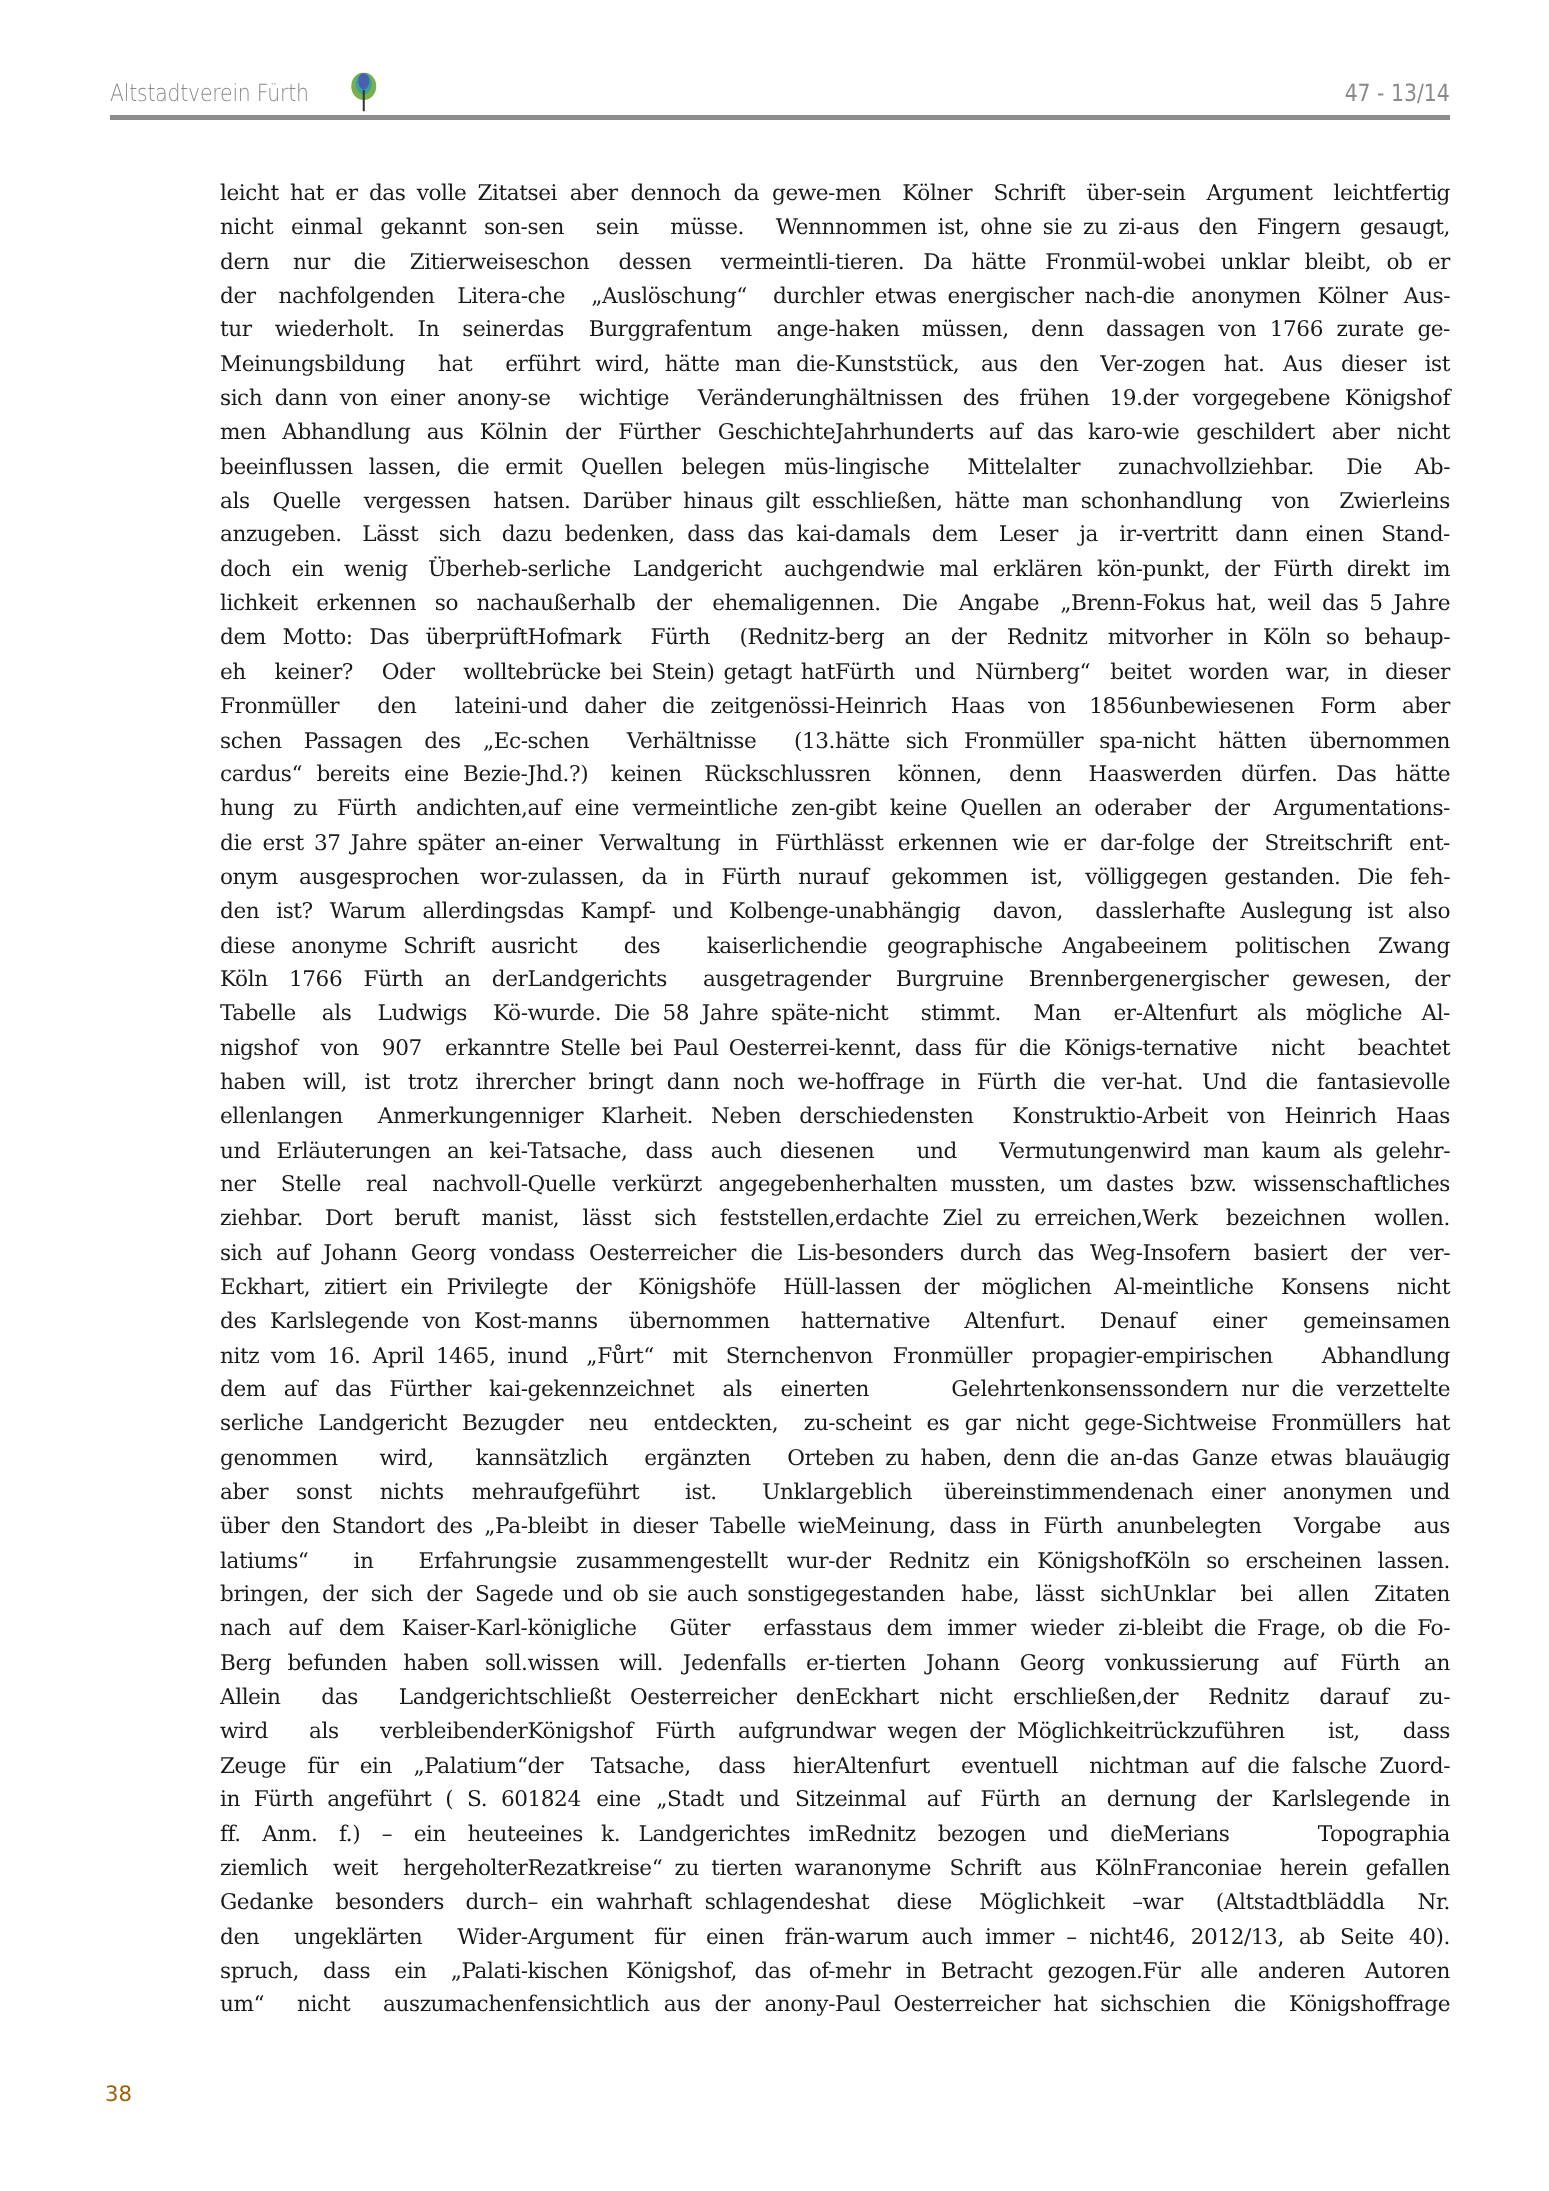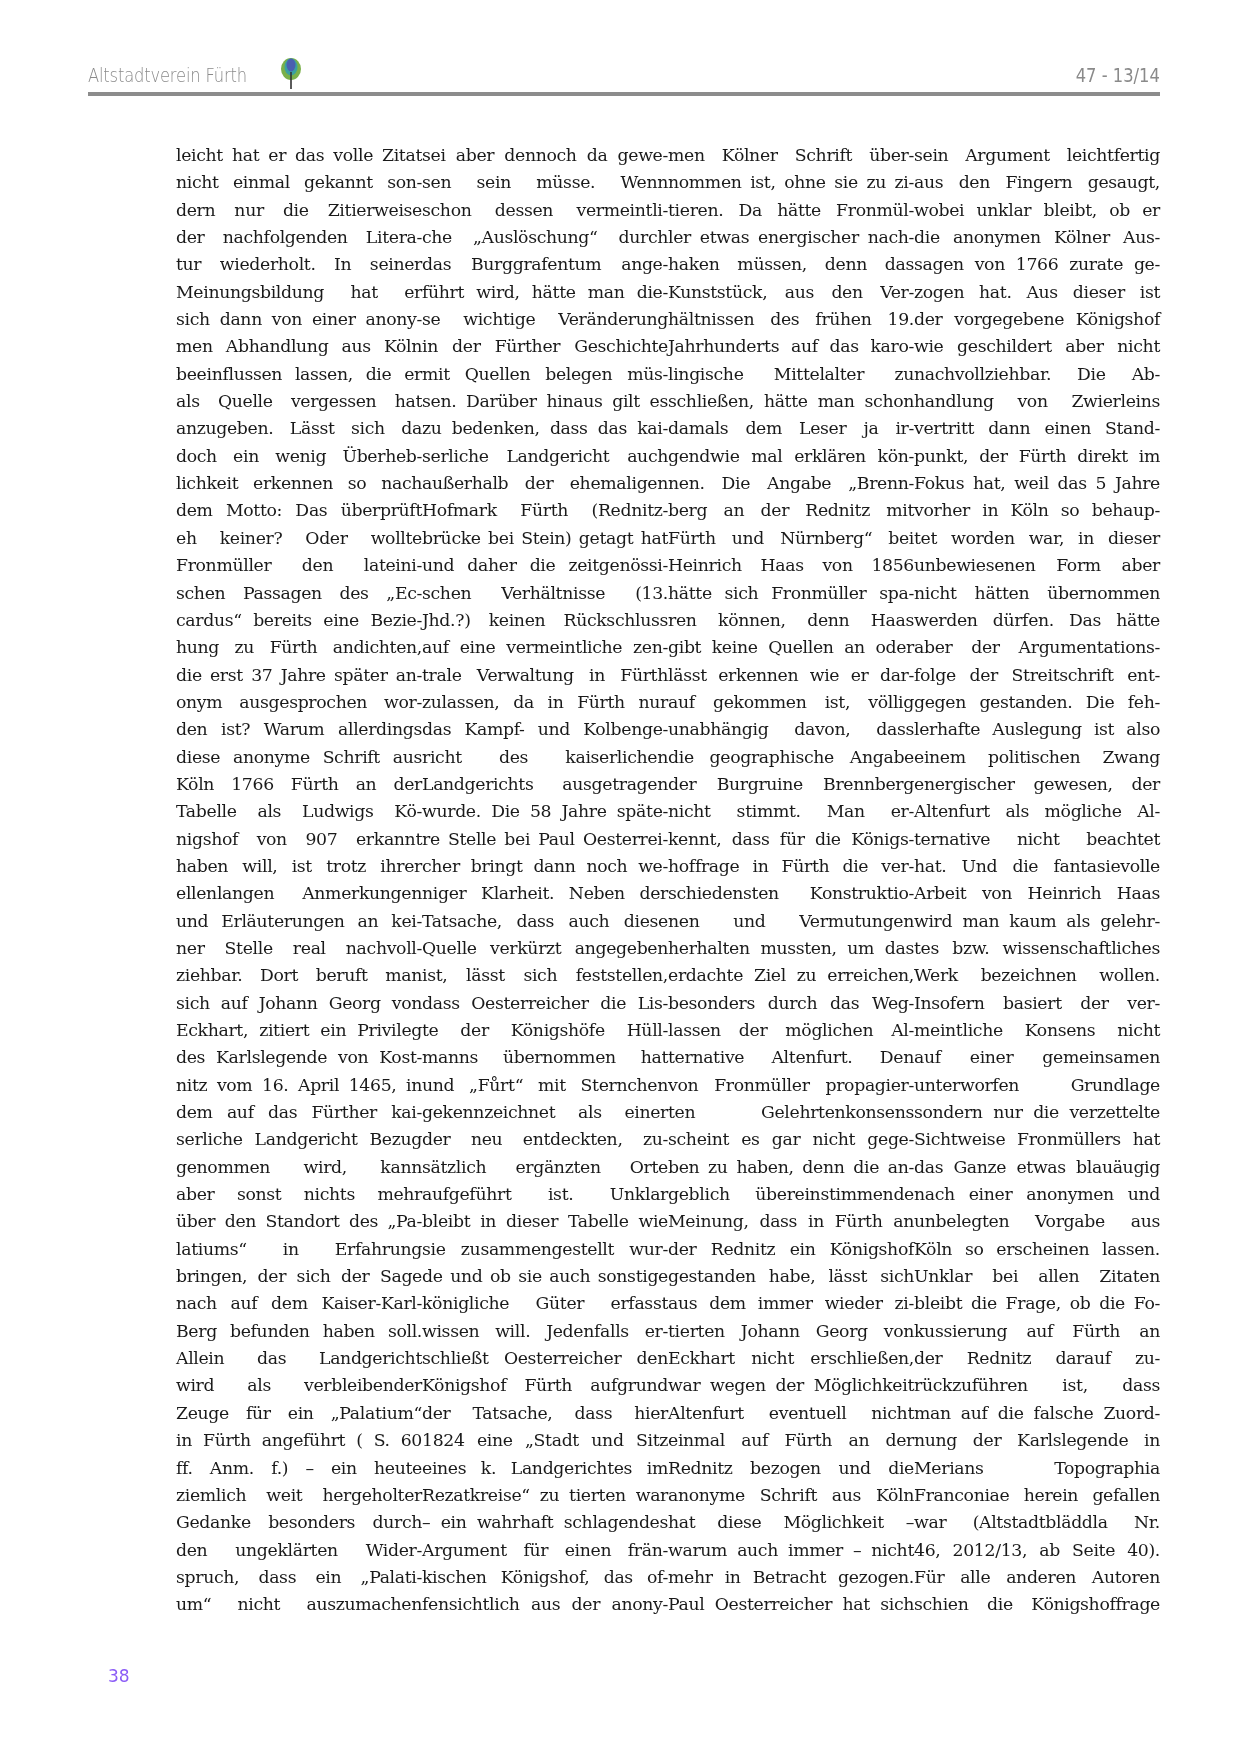--- a/index.html
+++ b/index.html
@@ -6,21 +6,21 @@
     body { width: 1239px; height: 1753px; position: relative; overflow: hidden; font-family: "DejaVu Serif", "Liberation Serif", serif; color: #1a1a1a; }
     .header { position: absolute; left: 88px; top: 58px; width: 1072px; height: 34px; }
     .header-title { position: absolute; left: 0; top: 6px; font-family: "DejaVu Sans", "Liberation Sans", sans-serif; font-weight: 300; font-size: 19px; color: #8a8a8a; letter-spacing: -0.2px; transform: scaleX(0.86); transform-origin: left center; }
     .header-issue { position: absolute; right: 0; top: 6px; font-family: "DejaVu Sans", "Liberation Sans", sans-serif; font-size: 19px; color: #8a8a8a; transform: scaleX(0.86); transform-origin: right center; }
     .logo { position: absolute; left: 192px; top: 0px; width: 22px; height: 32px; }
     .header-rule { position: absolute; left: 88px; top: 92px; width: 1072px; height: 4px; background: #8c8c8c; }
     .columns { position: absolute; left: 88px; top: 142px; width: 1072px; display: flex; justify-content: flex-end; }
     .col { width: 246px; font-size: 17.3px; line-height: 27.35px; text-align: justify; text-align-last: justify; letter-spacing: -0.35px; word-spacing: -0.5px; }
     .col .line { display: block; white-space: nowrap; overflow: visible; }
     .col .line span { display: block; text-align: justify; text-align-last: justify; }
-    .page-number { position: absolute; left: 108px; top: 1666px; font-family: "DejaVu Sans", "Liberation Sans", sans-serif; font-size: 17px; color: #8b5cf6; }
+    .page-number { position: absolute; left: 84px; top: 1666px; font-family: "DejaVu Sans", "Liberation Sans", sans-serif; font-size: 17px; color: #a16207; }
   </style>
 </head>
 <body>
 
 <div class="header">
   <span class="header-title">Altstadtverein Fürth</span>
   <span class="logo">
     <svg width="22" height="32" viewBox="0 0 22 32">
       <ellipse cx="11" cy="11" rx="10" ry="11" fill="#7ab04a"></ellipse>
       <ellipse cx="11" cy="9" rx="6.5" ry="8.5" fill="#3aa0a0"></ellipse>
@@ -249,21 +249,21 @@
       <div class="line">
         <span>schen Verhältnisse (13.</span>
       </div>
       <div class="line">
         <span>Jhd.?) keinen Rückschluss</span>
       </div>
       <div class="line">
         <span>auf eine vermeintliche zen-</span>
       </div>
       <div class="line">
-        <span>trale Verwaltung in Fürth</span>
+        <span>einer Verwaltung in Fürth</span>
       </div>
       <div class="line">
         <span>zulassen, da in Fürth nur</span>
       </div>
       <div class="line">
         <span>das Kampf- und Kolbenge-</span>
       </div>
       <div class="line">
         <span>richt des kaiserlichen</span>
       </div>
@@ -622,21 +622,21 @@
       <div class="line">
         <span>Insofern basiert der ver-</span>
       </div>
       <div class="line">
         <span>meintliche Konsens nicht</span>
       </div>
       <div class="line">
         <span>auf einer gemeinsamen</span>
       </div>
       <div class="line">
-        <span>unterworfen Grundlage</span>
+        <span>empirischen Abhandlung</span>
       </div>
       <div class="line">
         <span>sondern nur die verzettelte</span>
       </div>
       <div class="line">
         <span>Sichtweise Fronmüllers hat</span>
       </div>
       <div class="line">
         <span>das Ganze etwas blauäugig</span>
       </div>

